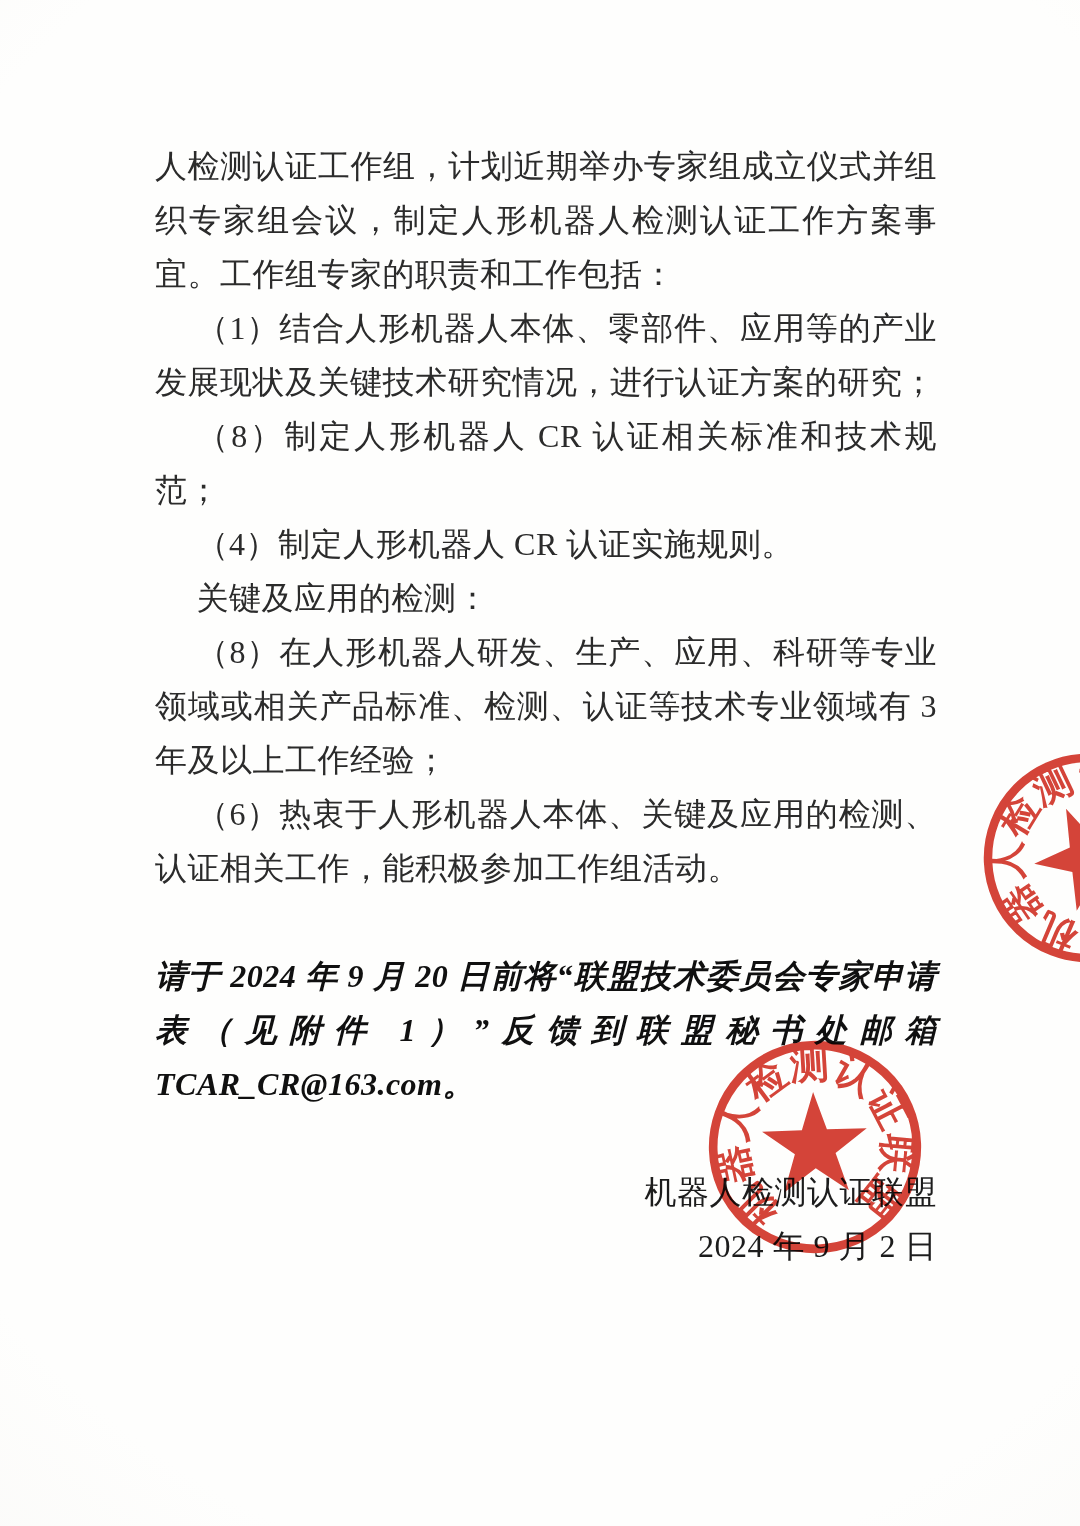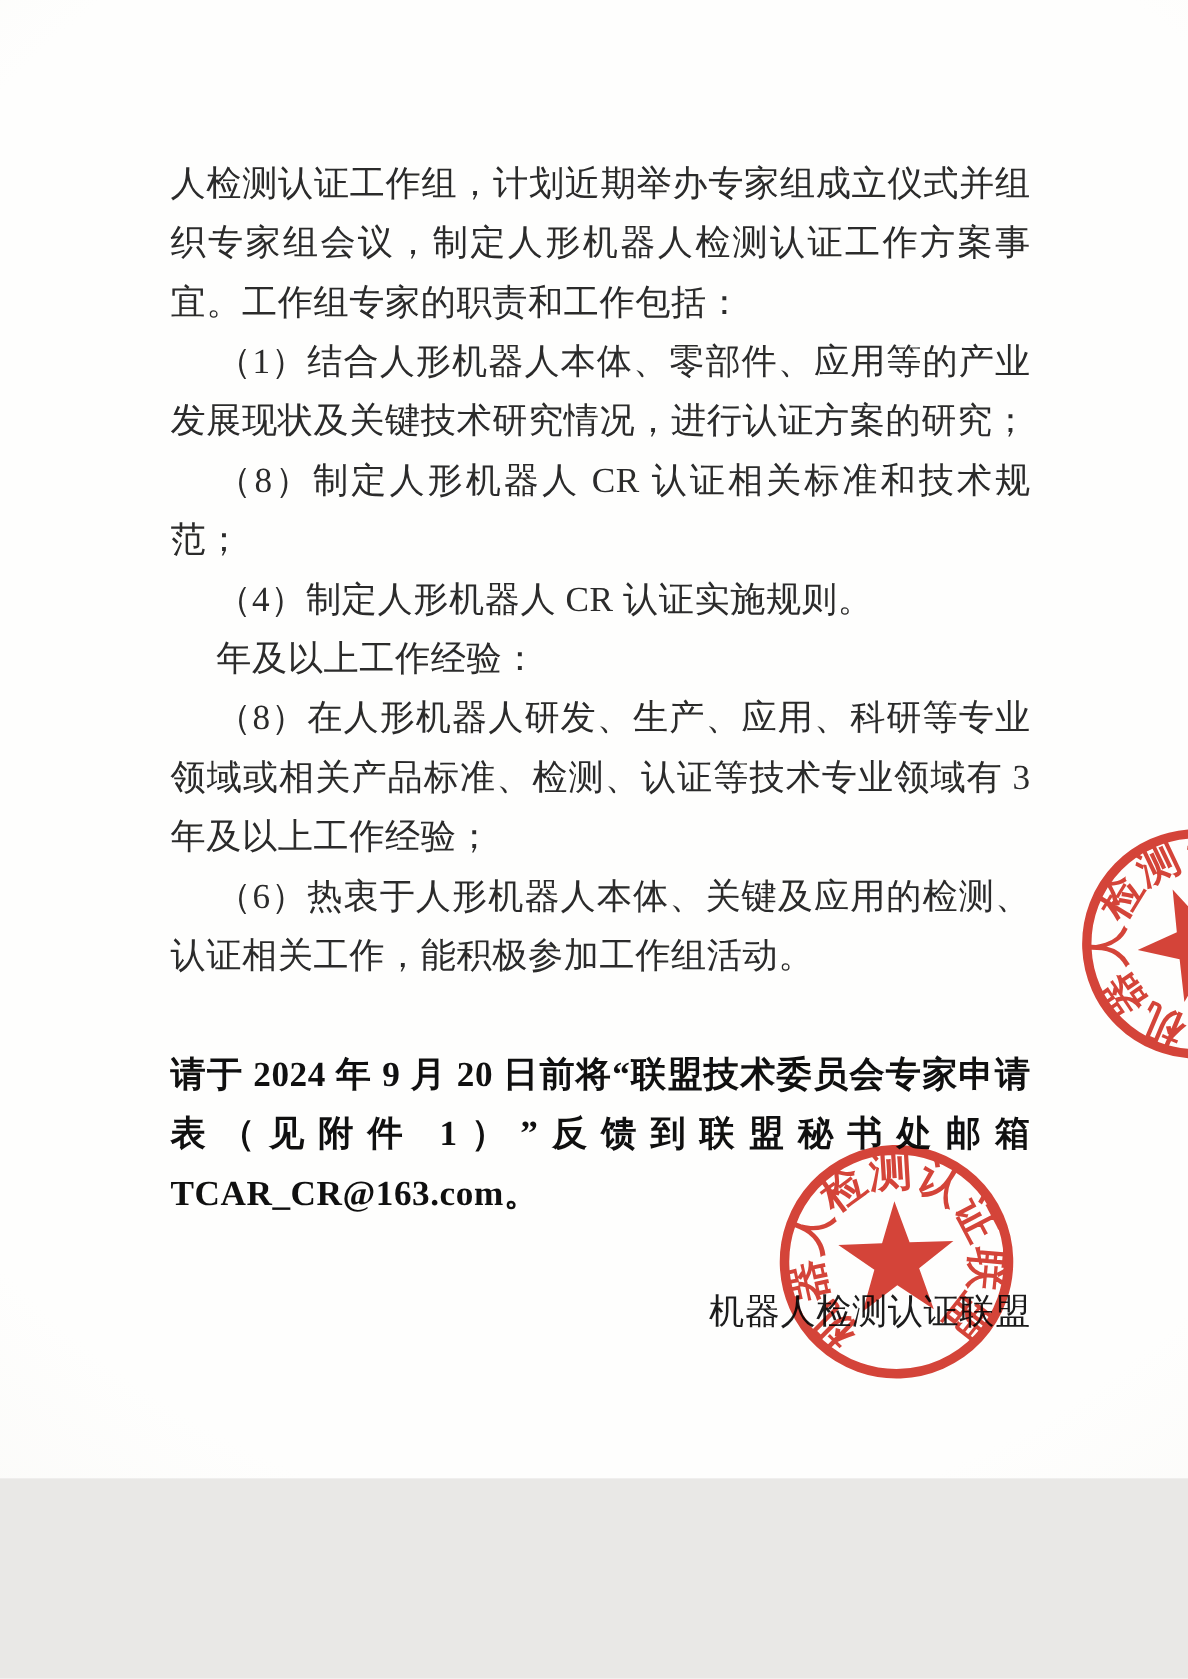--- a/index.html
+++ b/index.html
@@ -3,21 +3,21 @@
 <meta charset="utf-8">
 <style>
   html, body {
     margin: 0;
     padding: 0;
     background: #e9e8e6;
   }
   .page {
     position: relative;
     width: 1080px;
-    height: 1344px;
+    height: 1526px;
     margin: 0 auto;
     overflow: hidden;
     background:
       radial-gradient(130% 105% at 52% 46%, #fefefd 55%, #f6f5f2 88%, #efeeeb 100%),
       #fbfaf8;
     font-family: "Liberation Serif", "DejaVu Serif", serif;
   }
   .content {
     position: absolute;
     left: 155px;
@@ -31,20 +31,21 @@
     letter-spacing: 0.5px;
     color: #2b2b2b;
     text-align: justify;
     text-justify: inter-ideograph;
   }
   .para.indent { text-indent: 1.3em; }
   .notice { margin-top: 54px; }
   .notice .para {
     font-weight: 700;
     color: #101010;
+    font-style: italic;
   }
   .signature {
     margin-top: 54px;
     text-align: right;
   }
   .signature .para {
     text-align: right;
     color: #1c1c1c;
   }
   .seal {
@@ -76,31 +77,32 @@
 
 <div class="page">
 
   <div class="content">
 
     <div>
       <p class="para">人检测认证工作组，计划近期举办专家组成立仪式并组织专家组会议，制定人形机器人检测认证工作方案事宜。工作组专家的职责和工作包括：</p>
       <p class="para indent">（1）结合人形机器人本体、零部件、应用等的产业发展现状及关键技术研究情况，进行认证方案的研究；</p>
       <p class="para indent">（8）制定人形机器人 CR 认证相关标准和技术规范；</p>
       <p class="para indent">（4）制定人形机器人 CR 认证实施规则。</p>
-      <p class="para indent">年及以上工作经验：</p>
+      <p class="para indent">关键及应用的检测：</p>
       <p class="para indent">（8）在人形机器人研发、生产、应用、科研等专业领域或相关产品标准、检测、认证等技术专业领域有 3 年及以上工作经验；</p>
       <p class="para indent">（6）热衷于人形机器人本体、关键及应用的检测、认证相关工作，能积极参加工作组活动。</p>
     </div>
 
     <div class="notice">
       <p class="para">请于 2024 年 9 月 20 日前将“联盟技术委员会专家申请表（见附件 1）”反馈到联盟秘书处邮箱 TCAR_CR@163.com。</p>
     </div>
 
     <div class="signature">
       <p class="para">机器人检测认证联盟</p>
+      <p class="para">2024 年 9 月 2 日</p>
     </div>
   </div>
 
   <svg class="seal seal-main" viewBox="0 0 220 220" aria-hidden="true">
     <defs>
       <path id="ringA" d="M 110 178 a 68 68 0 1 1 0 -136 a 68 68 0 1 1 0 136"></path>
     </defs>
     <circle cx="110" cy="110" r="100" fill="none" stroke="#cf2a1d" stroke-width="8.5"></circle>
     <polygon fill="#cf2a1d" points="110,56 122.3,93 161.4,93.3 130,116.5 141.8,153.7 110,131 78.2,153.7 90,116.5 58.6,93.3 97.7,93"></polygon>
     <text font-size="38" letter-spacing="1" fill="#cf2a1d">

